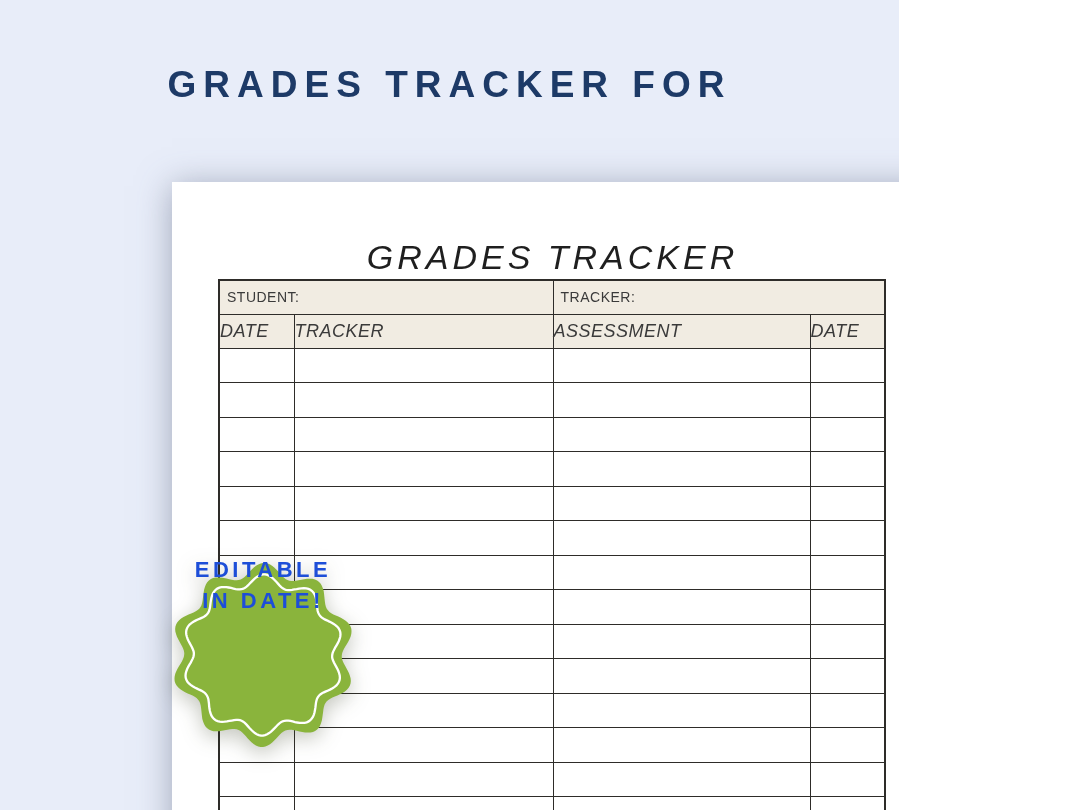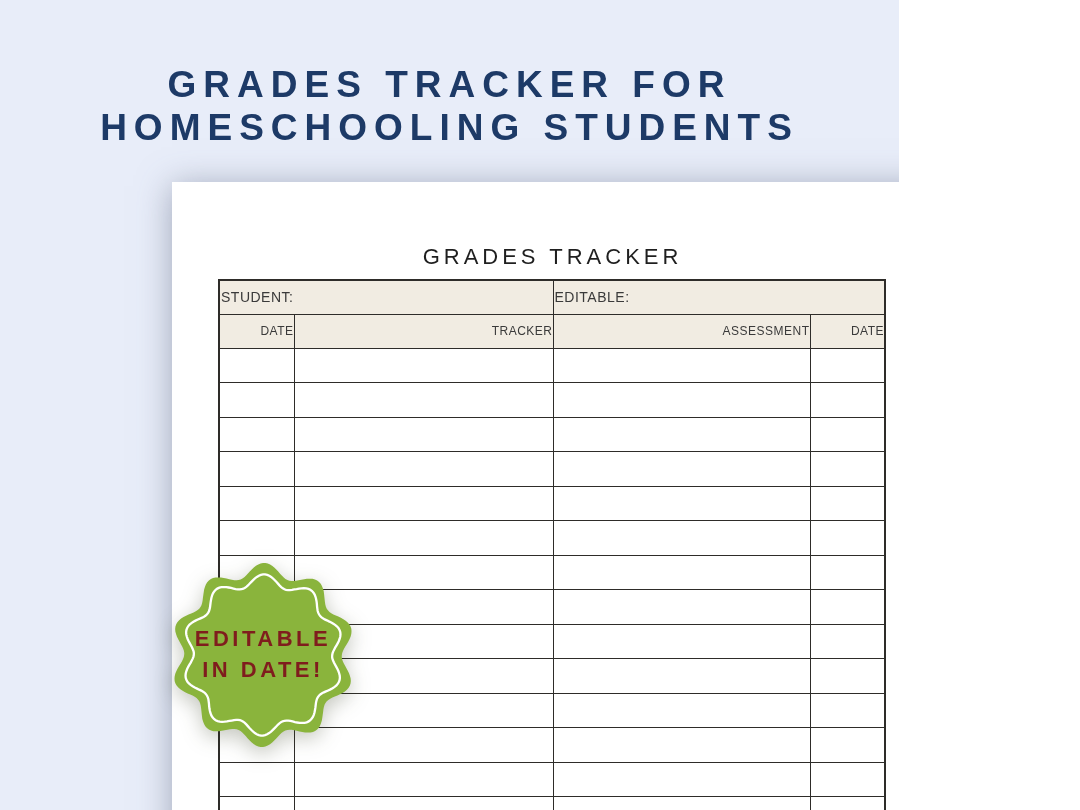--- a/index.html
+++ b/index.html
@@ -23,85 +23,84 @@
   
   .paper {
     position:absolute; left:172px; top:182px;
     width:761px; height:680px;
     background:#ffffff;
     box-shadow:0 4px 32px rgba(92,102,126,0.52);
     padding:60px 46px 0 46px;
   }
   .doc-title {
     text-align:center; color:#1f1f1f;
-    font-size:22px; font-weight:400; letter-spacing:4px;
-    line-height:30px; margin-bottom:7px;
+    font-size:34px; font-weight:400; letter-spacing:4px;
+    line-height:30px; margin-bottom:7px;font-style:italic;
   }
 
   table.grades {
     border-collapse:collapse; table-layout:fixed;
     width:666px; border:2px solid #2e2c29;
   }
   table.grades td, table.grades th {
     border:1.6px solid #2e2c29; height:34.5px; padding:0;
     font-family:"Liberation Sans", sans-serif;
   }
   tr.info-row td {
     background:#f1ece2; color:#3a3a3a;
     font-size:14px; letter-spacing:0.5px;
-    text-align:left; padding-left:1px; height:34px;
+    text-align:left; padding-left:7px; height:34px;
   }
   tr.head-row th {
     background:#f1ece2; color:#3a3a3a;
-    font-size:12px; font-weight:400; letter-spacing:0.5px;
-    text-align:right; height:34px;
+    font-size:18px; font-weight:400; letter-spacing:0.5px;
+    text-align:left; height:34px;font-style:italic;
   }
   tr.data-row td { background:#ffffff; }
 
   
   .badge {
     position:absolute; left:167px; top:559px;
     width:192px; height:192px;
     filter:drop-shadow(0 6px 10px rgba(45,55,25,0.28));
   }
   .badge svg { position:absolute; inset:0; width:100%; height:100%; }
   .badge-text {
     position:absolute; inset:0;
     display:flex; flex-direction:column;
-    align-items:center; justify-content:center;
+    align-items:center; 
     gap:9px; padding-bottom:2px;
-    color:#7f1d1d; font-size:22px; font-weight:700;
+    color:#1d4ed8; font-size:22px; font-weight:700;
     letter-spacing:3.5px; line-height:22px;
     text-align:center; white-space:nowrap;
   }
 </style>
 </head>
 <body>
 
 <div class="stage">
 
   <h1 class="banner">
     <span class="line">GRADES TRACKER FOR</span>
-    <span class="line">HOMESCHOOLING STUDENTS</span>
   </h1>
 
   <div class="paper">
     <div class="doc-title">GRADES TRACKER</div>
 
     <table class="grades">
       <colgroup>
         <col style="width:75px">
         <col style="width:259px">
         <col style="width:257px">
         <col style="width:75px">
       </colgroup>
       <tbody>
         <tr class="info-row">
           <td colspan="2">STUDENT:</td>
-          <td colspan="2">EDITABLE:</td>
+          <td colspan="2">TRACKER:</td>
         </tr>
         <tr class="head-row">
           <th>DATE</th>
           <th>TRACKER</th>
           <th>ASSESSMENT</th>
           <th>DATE</th>
         </tr>
       </tbody>
       <tbody id="table-body">
           <tr class="data-row">

